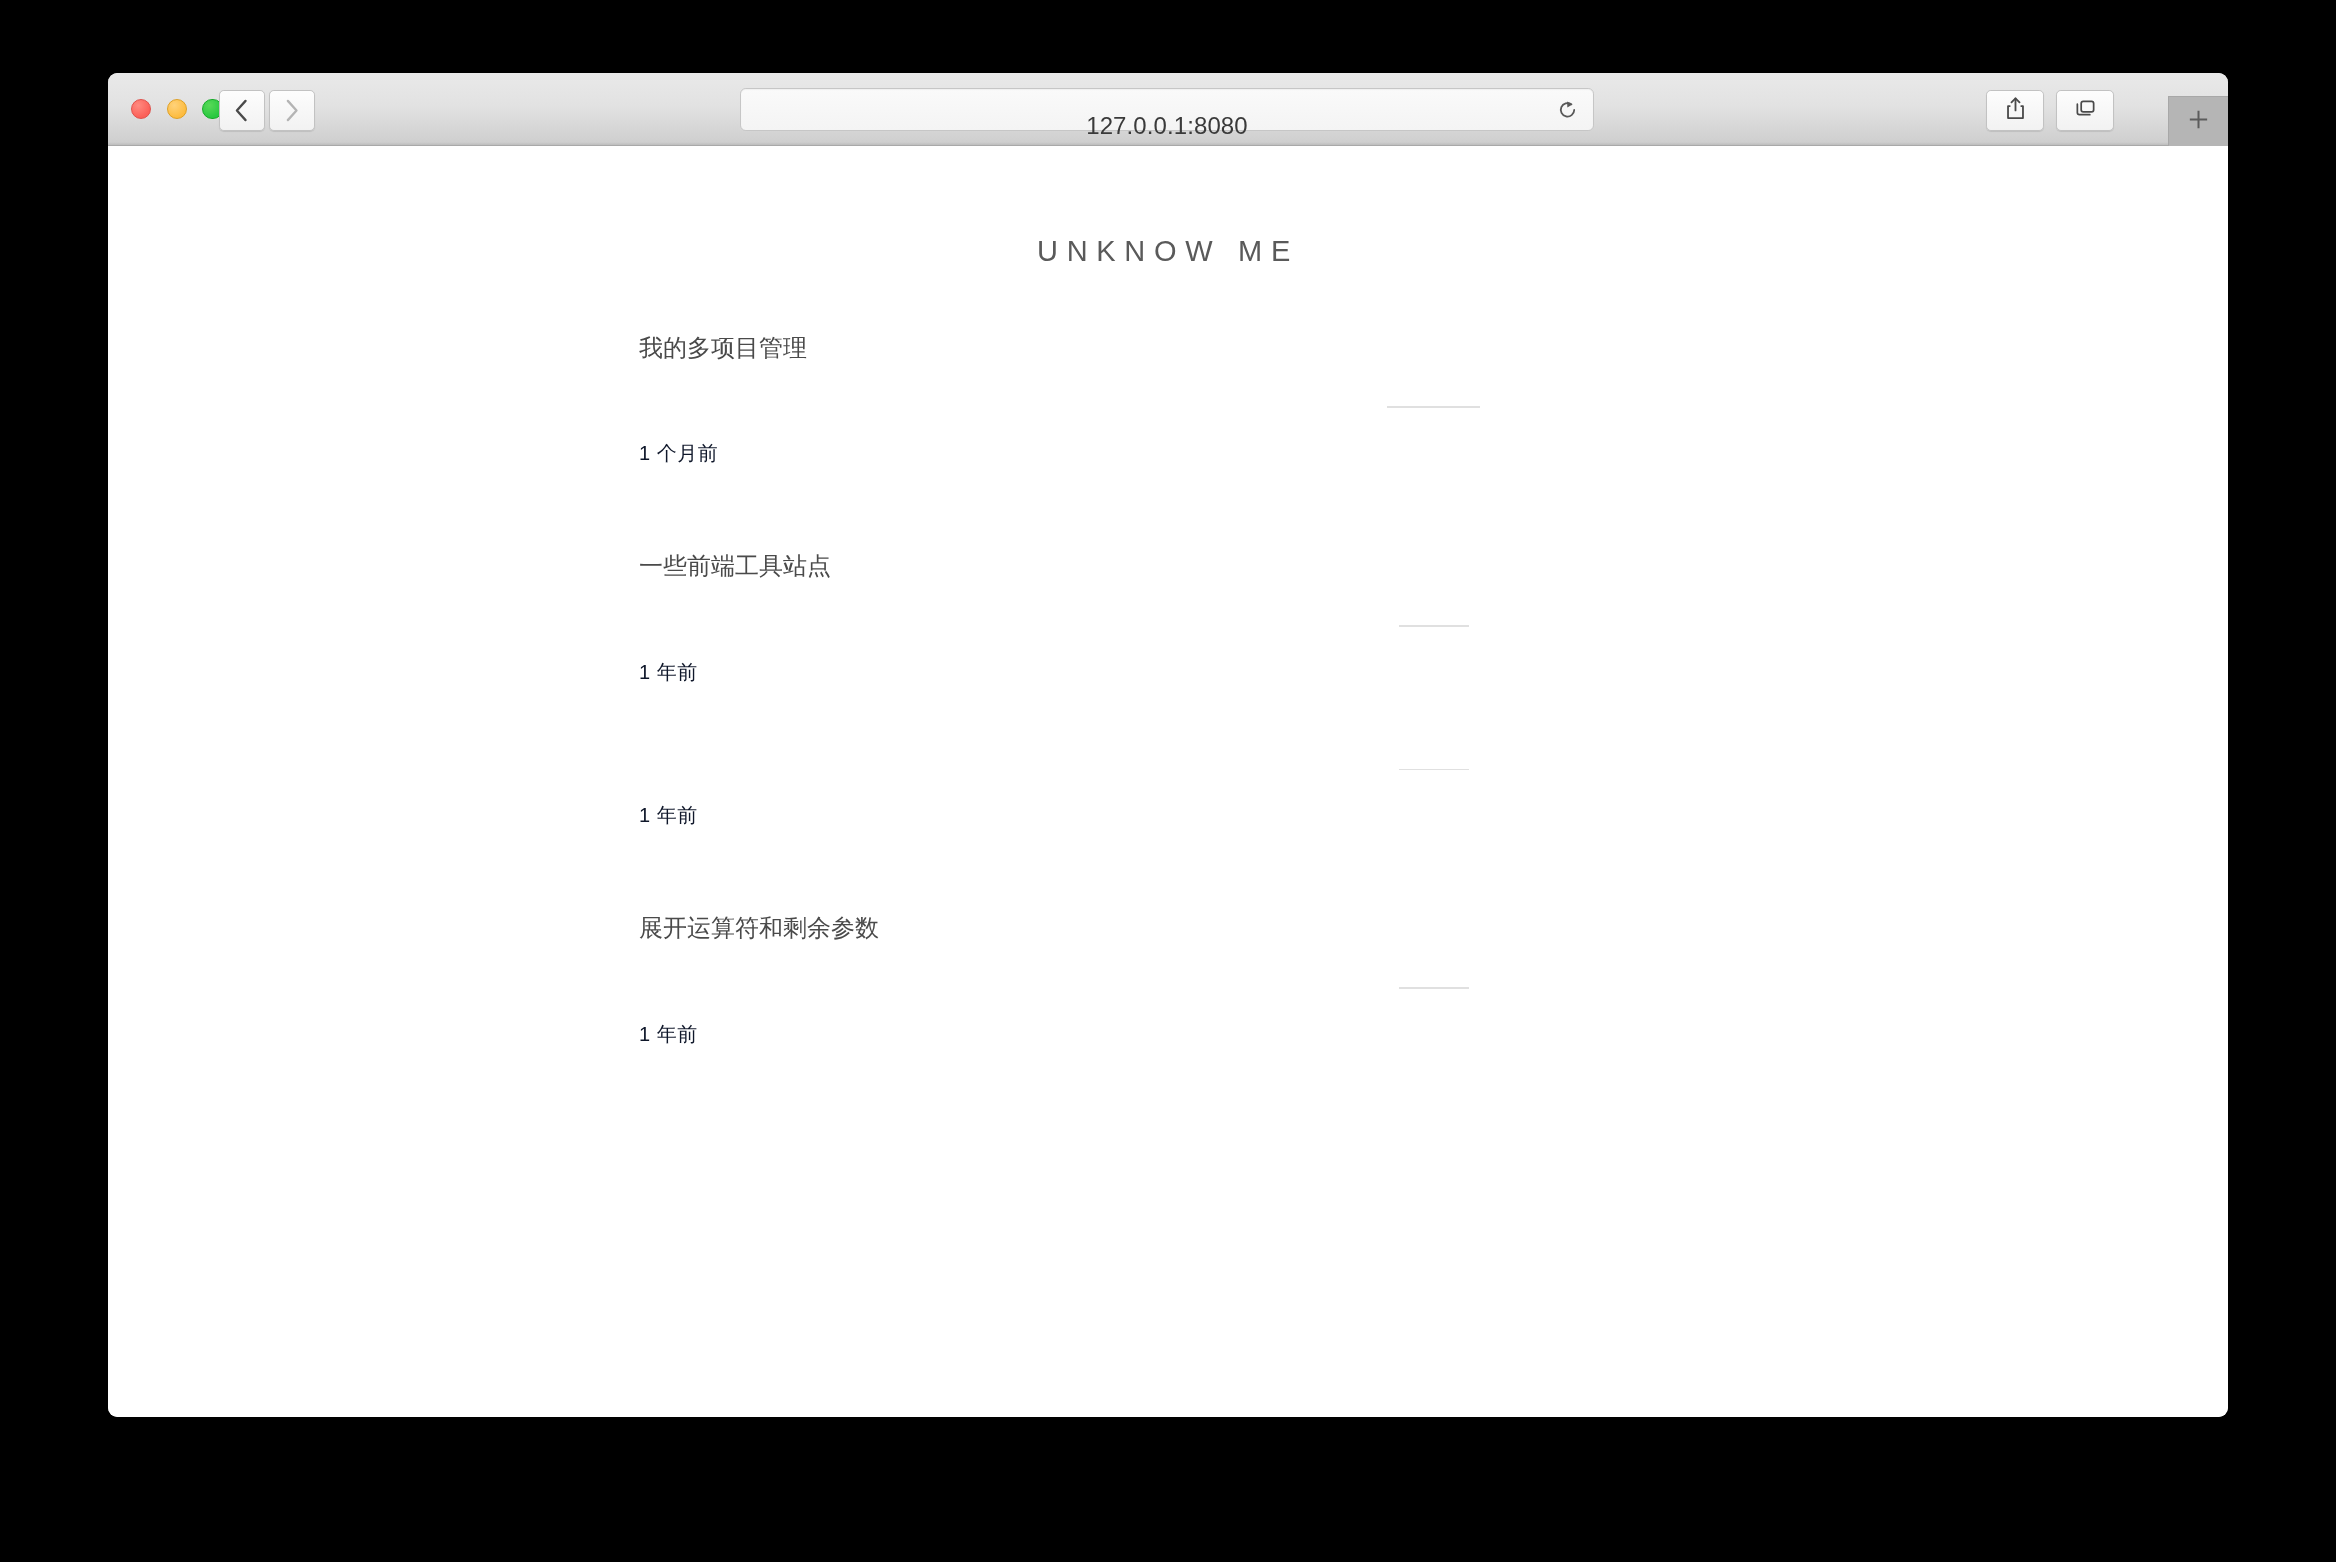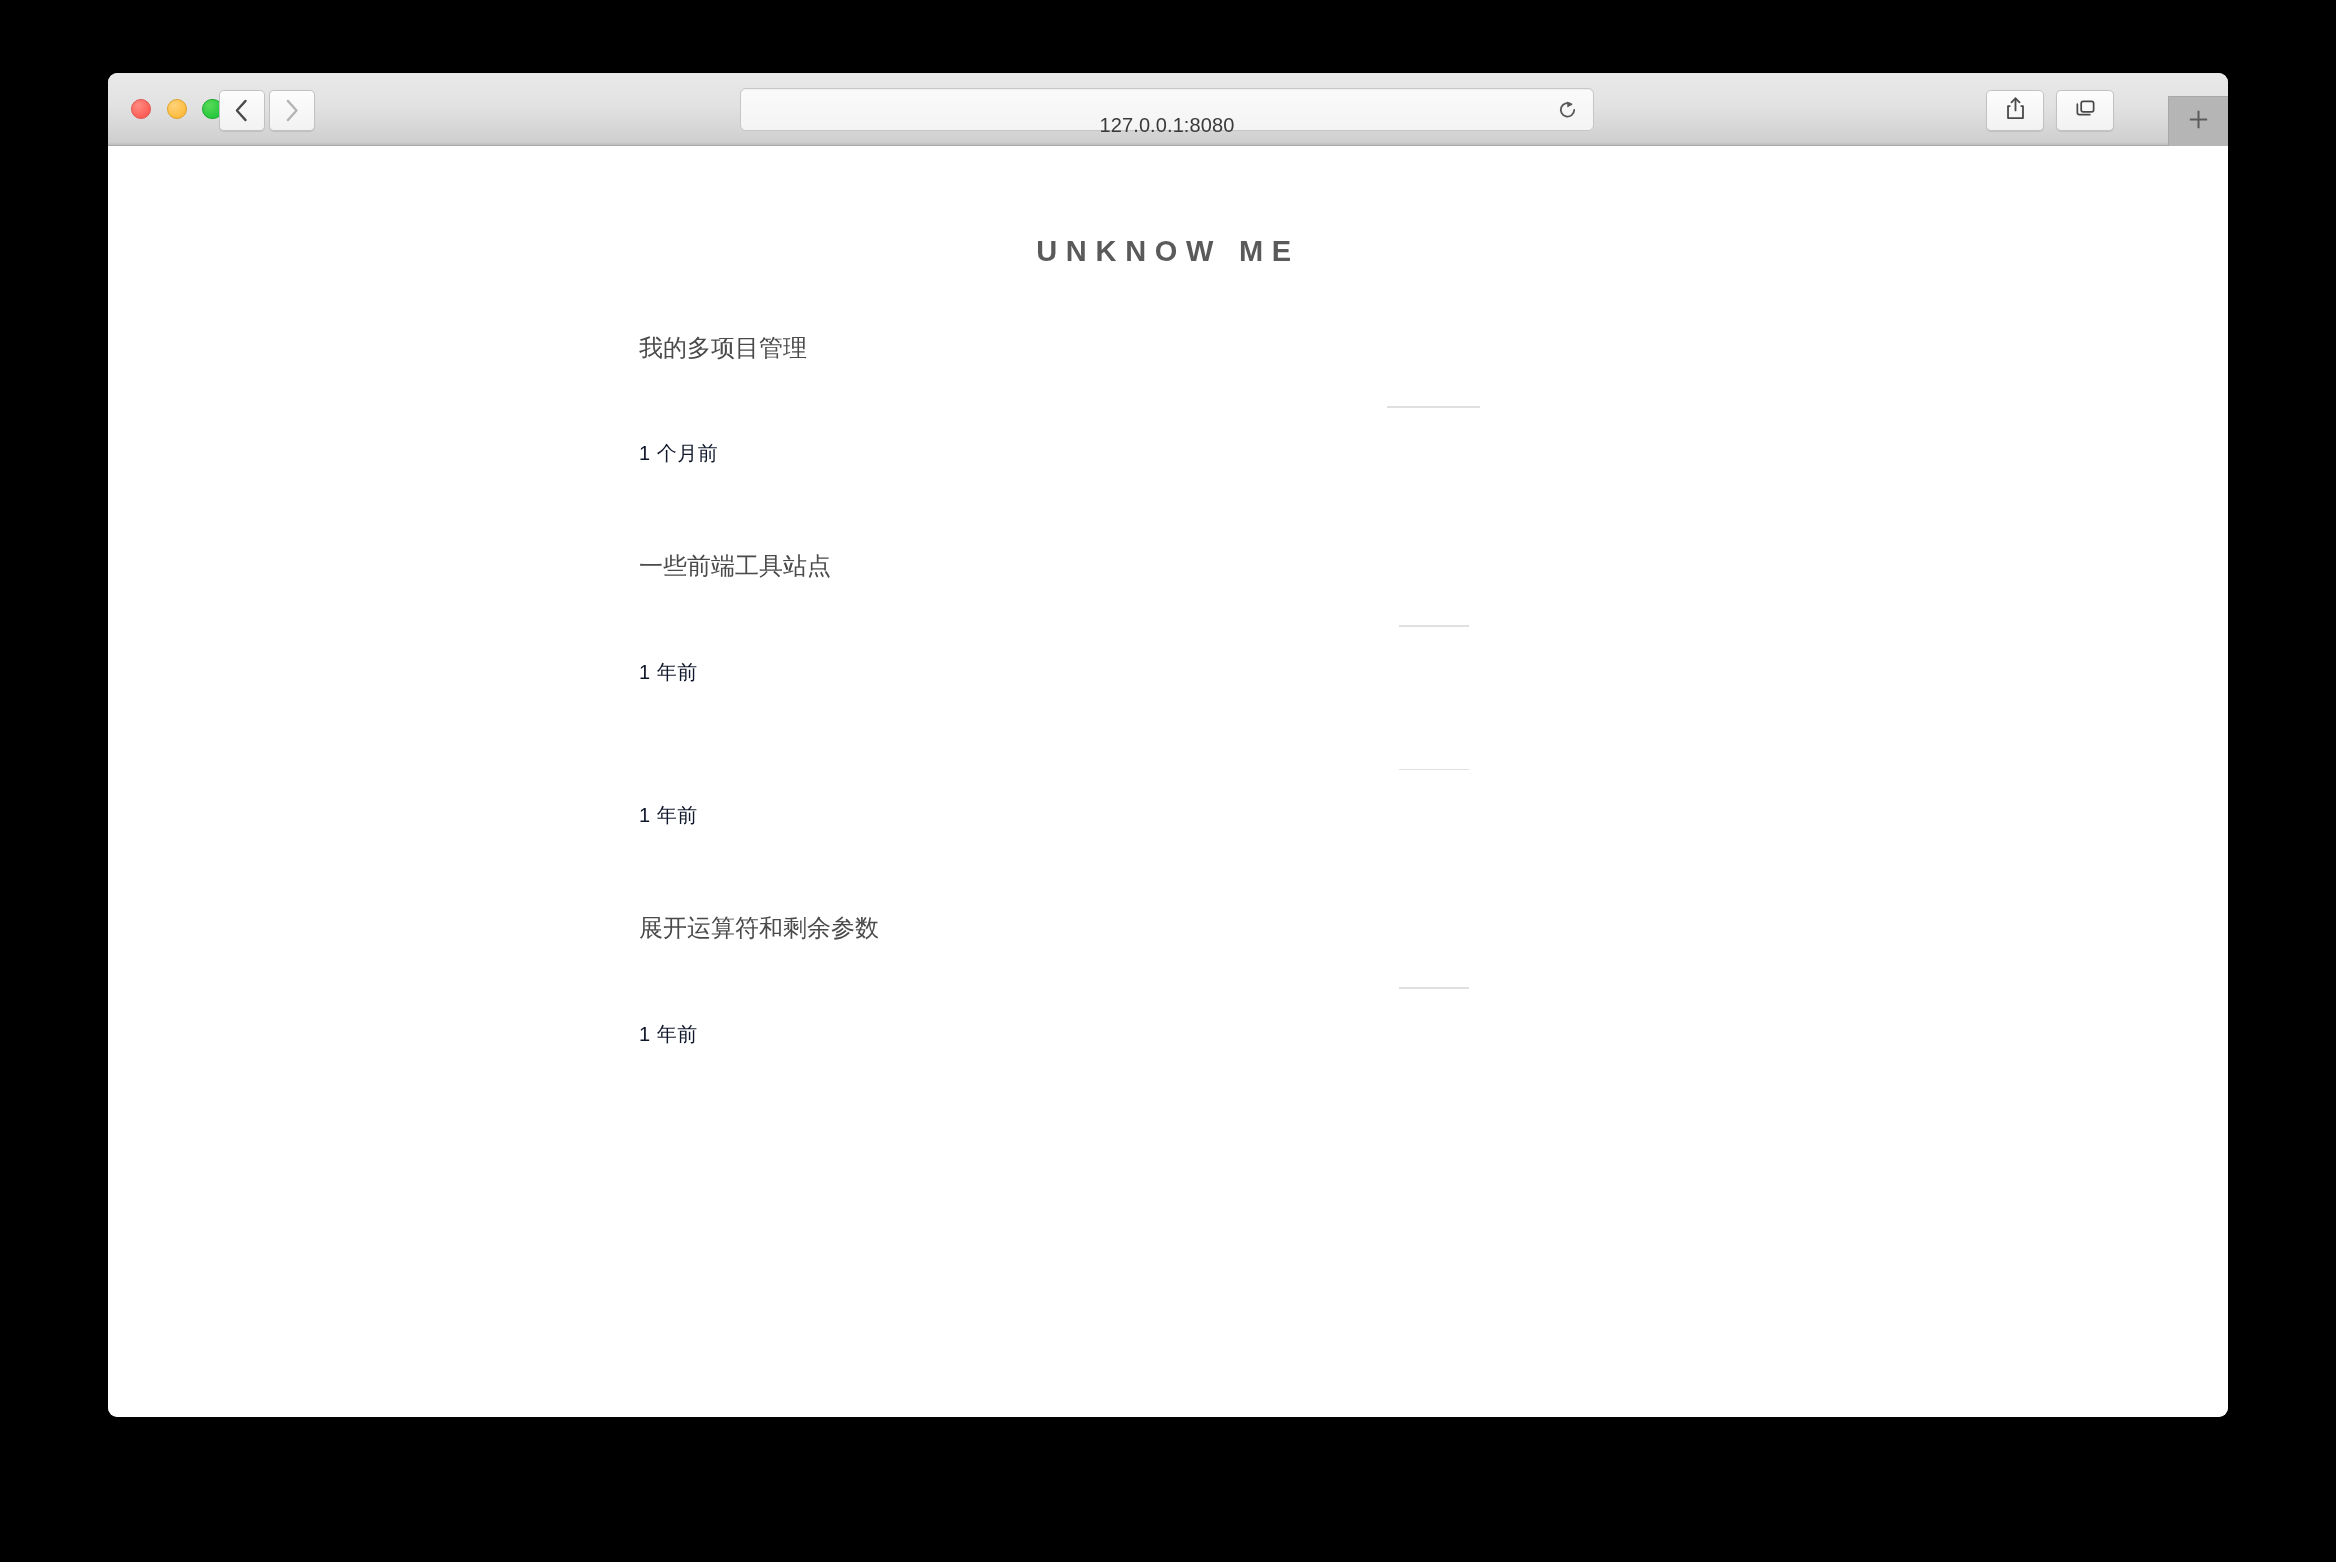--- a/index.html
+++ b/index.html
@@ -85,21 +85,21 @@
     background: linear-gradient(to bottom, #fafafa, #f4f4f4);
     border: 1px solid #c6c6c6;
     border-radius: 5.8px;
     box-shadow: inset 0 1px 1px rgba(0,0,0,0.04);
     box-sizing: border-box;
     display: flex;
     align-items: center;
     justify-content: center;
   }
   .url-text {
-    font-size: 20px;
+    font-size: 24px;
     color: #3a3a3a;
     letter-spacing: 0.1px;
     font-family: "Liberation Sans", sans-serif;
     margin-top: 32px;
   }
   .reload-btn {
     position: absolute;
     right: 13.5px;
     top: 50%;
     transform: translateY(-50%);
@@ -151,21 +151,21 @@
     background: #ffffff;
     height: 1271px;
     overflow: hidden;
   }
 
   #site-title {
     text-align: center;
     font-size: 29px;
     letter-spacing: 8.7px;
     color: #5a5a5a;
-    font-weight: 700;
+    font-weight: 400;
     margin: 0;
     padding-top: 89px;
     font-family: "Liberation Sans", sans-serif;
   }
 
   #post-list {
     margin: 0;
     padding: 0;
     list-style: none;
     padding-top: 64px;

